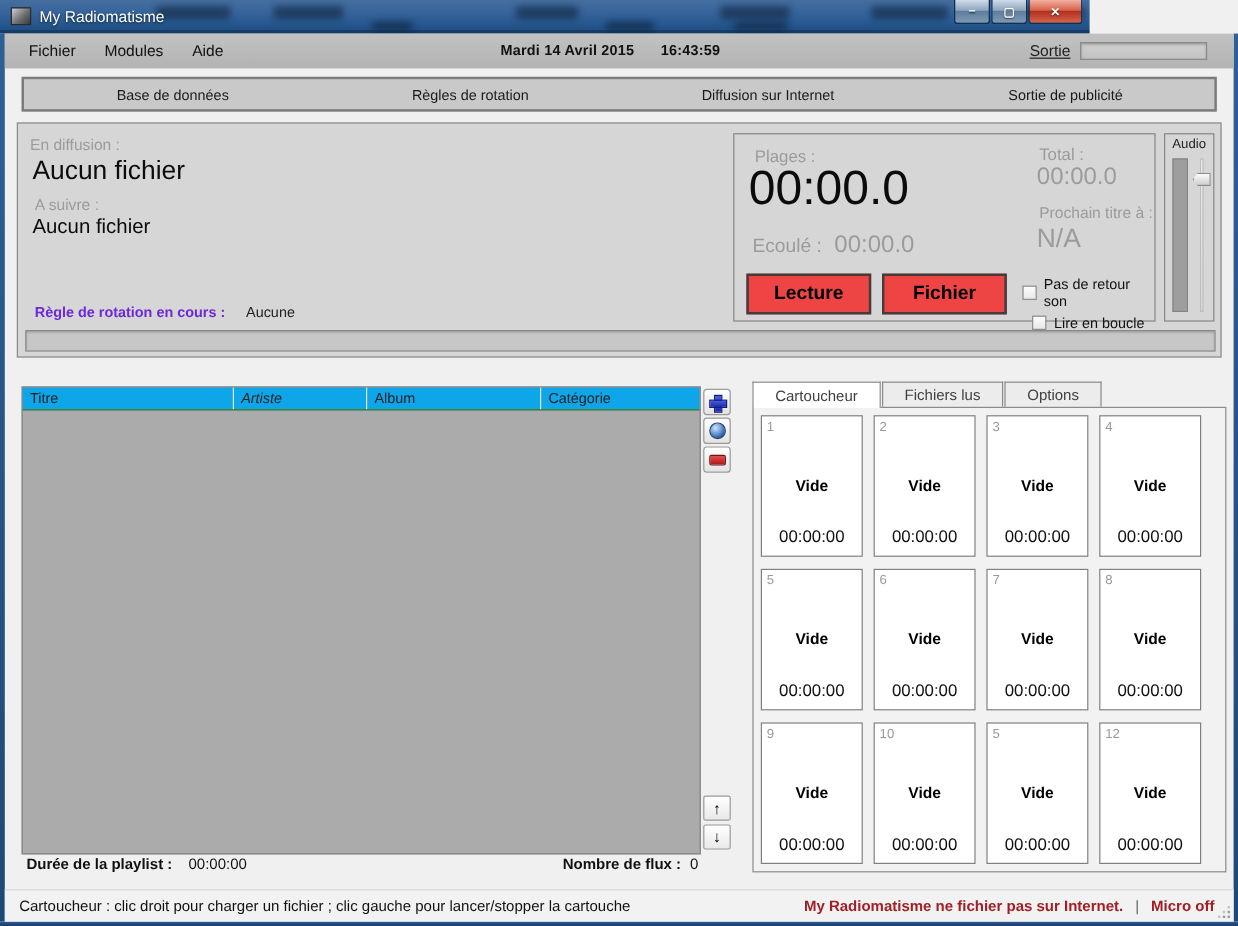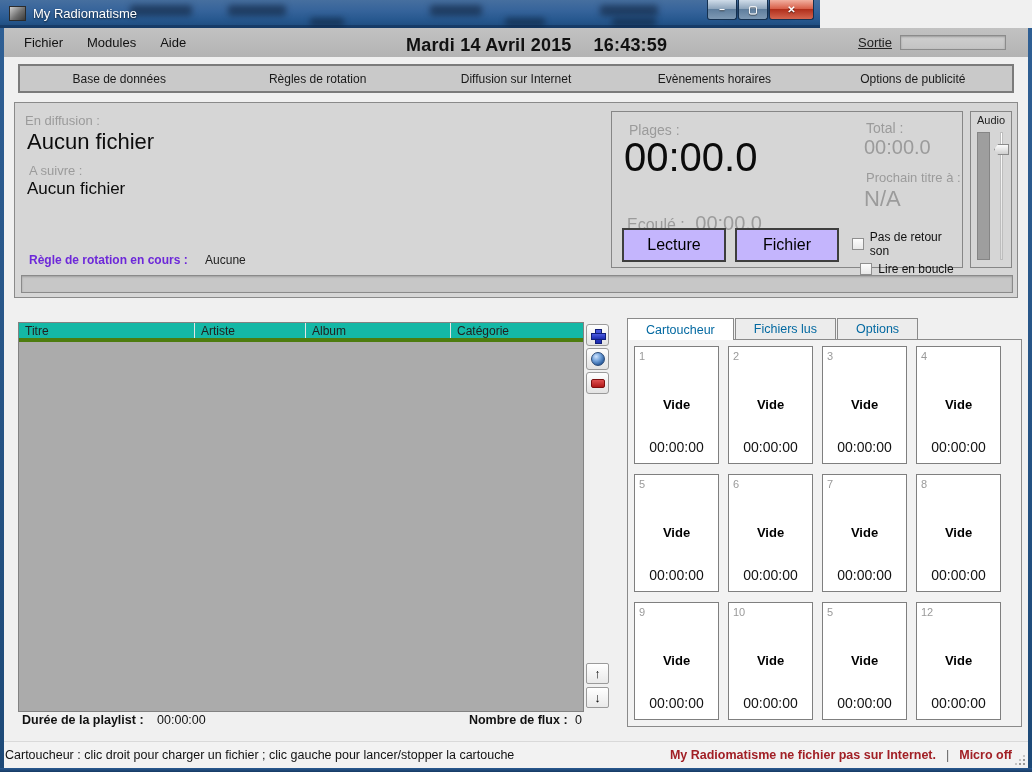--- a/index.html
+++ b/index.html
@@ -1,20 +1,20 @@
 <!DOCTYPE html>
 <html><head>
 <meta charset="utf-8">
 <style>
   * { margin:0; padding:0; box-sizing:border-box; }
   html,body { width:1032px; height:772px; font-family:"Liberation Sans", sans-serif; }
   .window { position:relative; width:1032px; height:772px; background:#f0f0f0; overflow:hidden; }
 
   
-  .titlebar { position:absolute; left:0; top:0; width:820px; height:28px;
+  .titlebar { position:absolute; left:0; top:0; width:908px; height:28px;
     background:linear-gradient(#466f9f 0%, #35639a 40%, #27588f 70%, #1c4a7c 100%); overflow:hidden; }
   .titlebar::after { content:""; position:absolute; left:0; bottom:0; width:100%; height:3px; background:rgba(10,30,60,.35); }
   .frame-left, .frame-right { position:absolute; top:28px; width:4px; height:740px;
     background:linear-gradient(#2f5f94, #1d4977); }
   .frame-left { left:0; } .frame-right { right:0; }
   .frame-bottom { position:absolute; left:0; bottom:0; width:1032px; height:4px; background:linear-gradient(#2a5a91,#163a63); }
   .blob { position:absolute; background:rgba(8,22,42,.5); filter:blur(3px); border-radius:3px; }
 
   .app-icon { position:absolute; left:9px; top:6px; width:17px; height:15px;
     background:linear-gradient(135deg,#cfcfcf,#6f6f6f 55%,#3a3a3a); border:1px solid #2b2b2b; }
@@ -25,21 +25,21 @@
   .cap-btn { border:1px solid #14304f; border-top:none; display:flex; align-items:center; justify-content:center;
     color:#fff; font-size:10px; font-weight:bold; text-shadow:0 1px 1px rgba(0,0,0,.6); }
   .btn-min, .btn-max { width:30px; background:linear-gradient(#cfdce9 0%, #8fa6bd 45%, #5f7e9d 50%, #7e99b4 100%); border-radius:0 0 3px 3px; margin-right:1px; }
   .btn-close { width:45px; background:linear-gradient(#f2b0a0 0%, #d8604a 45%, #b1301c 50%, #d4654f 100%); border-radius:0 0 3px 3px; }
 
   
   .menubar { position:absolute; left:4px; top:28px; width:1024px; height:29px; background:linear-gradient(#c2c2c2,#b3b3b3);
     display:flex; align-items:center; font-size:13px; color:#111; }
   .menu-item { padding:4px 12px; }
   .menu-item:first-child { margin-left:8px; }
-  .menu-datetime { position:absolute; left:402px; top:7px; font-weight:bold; font-size:18px; letter-spacing:.2px; }
+  .menu-datetime { position:absolute; left:413px; top:7px; font-weight:bold; font-size:12px; letter-spacing:.2px; }
   .menu-time { margin-left:22px; }
   .sortie-wrap { position:absolute; right:22px; top:7px; display:flex; align-items:center; }
   .sortie-label { font-size:13px; color:#222; margin-right:8px;text-decoration:underline; }
   .sortie-meter { width:106px; height:15px; border:1px solid #8b8b8b; background:linear-gradient(#cfcfcf,#c3c3c3); box-shadow:inset 0 1px 2px rgba(0,0,0,.25); }
 
   
   .module-bar { position:absolute; left:18px; top:64px; width:996px; height:29px; background:#c9c9c9;
     border:2px solid #7b7b7b; display:flex; }
   .module-tab { flex:1; display:flex; align-items:center; justify-content:center; font-size:12px; color:#1a1a1a; }
 
@@ -50,49 +50,49 @@
   .now-value { position:absolute; left:12px; top:26px; font-size:22px; color:#0c0c0c; }
   .next-label { position:absolute; left:14px; top:60px; font-size:13px; }
   .next-value { position:absolute; left:12px; top:76px; font-size:17px; color:#0c0c0c; }
   .rotation-line { position:absolute; left:14px; top:150px; font-size:12px; }
   .rotation-label { font-weight:bold; color:#6d28d9; }
   .rotation-value { margin-left:14px; color:#222; }
 
   .timer-box { position:absolute; left:596px; top:8px; width:352px; height:157px; border:1px solid #868686; }
   .remaining-label { position:absolute; left:17px; top:10px; font-size:14px; }
   .remaining-value { position:absolute; left:12px; top:23px; font-size:40px; color:#0b0b0b; }
-  .elapsed-line { position:absolute; left:15px; top:100px; font-size:16px; }
+  .elapsed-line { position:absolute; left:15px; top:81px; font-size:16px; }
   .elapsed-value { font-size:20px; margin-left:6px; }
   .total-label { position:absolute; left:254px; top:8px; font-size:14px; }
   .total-value { position:absolute; left:252px; top:24px; font-size:20px; }
   .nexttitle-label { position:absolute; left:254px; top:58px; font-size:13px; }
   .nexttitle-value { position:absolute; left:252px; top:74px; font-size:22px; }
   .transport { position:absolute; left:10px; top:116px; display:flex; gap:9px; }
-  .transport button { width:104px; height:34px; background:#c4b5fd; border:2px solid #3e3e3e; color:#000;
-    font-family:"Liberation Sans", sans-serif; font-size:16px; font-weight:normal; }
+  .transport button { width:104px; height:34px; background:#ef4444; border:2px solid #3e3e3e; color:#000;
+    font-family:"Liberation Sans", sans-serif; font-size:16px; font-weight:bold; }
   .checkbox-col { position:absolute; left:240px; top:118px; font-size:12px; color:#111; }
   .check-row { display:flex; align-items:center; margin-bottom:4px;justify-content:center; }
   .checkbox { width:12px; height:12px; border:1px solid #8f8f8f; background:linear-gradient(#fdfdfd,#e8e8e8); margin-right:6px; }
 
   .audio-box { position:absolute; left:955px; top:8px; width:42px; height:157px; border:1px solid #868686; }
   .audio-label { text-align:center; font-size:11px; color:#222; margin-top:2px; }
   .vu-meter { position:absolute; left:6px; top:20px; width:13px; height:128px; background:#9e9e9e; border:1px solid #858585; }
   .slider-track { position:absolute; left:29px; top:20px; width:3px; height:128px; background:linear-gradient(#fff,#dcdcdc); border:1px solid #bdbdbd; }
   .slider-thumb { position:absolute; left:23px; top:32px; width:15px; height:11px;
     background:linear-gradient(#fbfbfb,#cfcfcf); border:1px solid #8a8a8a;
     clip-path:polygon(28% 0, 100% 0, 100% 100%, 28% 100%, 0 50%); }
 
   .player-progress { position:absolute; left:6px; top:172px; width:992px; height:18px; border:1px solid #8a8a8a;
     background:#c7c7c7; box-shadow:inset 0 1px 2px rgba(0,0,0,.2); }
 
   
   .playlist-table { position:absolute; left:18px; top:322px; width:566px; height:390px; border:1px solid #828282; background:#ababab; }
-  .playlist-header { display:flex; height:19px; background:#14b8a6; border-bottom:4px solid #4d7c0f; font-size:12px; color:#222;text-align:right; }
+  .playlist-header { display:flex; height:19px; background:#0ea5e9; border-bottom:1px solid #4d7c0f; font-size:12px; color:#222;text-align:right; }
   .pl-col { display:flex; align-items:center; padding-left:6px; border-right:1px solid #e4e4e4; }
-  .col-titre { width:176px; } .col-artiste { width:111px; } .col-album { width:145px; } .col-categorie { flex:1; border-right:none; }
+  .col-titre { width:176px; } .col-artiste { width:111px;font-style:italic; } .col-album { width:145px; } .col-categorie { flex:1; border-right:none; }
 
   .pl-sidebtns { position:absolute; left:586px; top:324px; display:flex; flex-direction:column; gap:1px; }
   .side-btn { width:23px; height:22px; background:linear-gradient(#fefefe,#e3e3e3); border:1px solid #9a9a9a; border-radius:3px;
     display:flex; align-items:center; justify-content:center; margin-bottom:1px; }
   .icon-plus { position:relative; width:13px; height:13px; }
   .icon-plus::before, .icon-plus::after { content:""; position:absolute; background:linear-gradient(#4a5ae0,#1b2bb0); border:1px solid #101e7a; }
   .icon-plus::before { left:4px; top:0; width:5px; height:13px; }
   .icon-plus::after { left:0; top:4px; width:13px; height:5px; }
   .icon-globe { width:14px; height:14px; border-radius:50%;
     background:radial-gradient(circle at 35% 30%, #cfe4ff 0%, #6f9fd8 40%, #2b5d9e 75%, #1b3c6b 100%); border:1px solid #2a4a77; }
@@ -104,35 +104,35 @@
 
   .playlist-footer { position:absolute; left:18px; top:713px; width:566px; font-size:12.5px; color:#111; }
   .pf-label { font-weight:bold; }
   .pf-duration { position:absolute; left:4px; top:0; }
   .pf-duration .pf-value { margin-left:10px; font-weight:normal; }
   .pf-flux { position:absolute; right:2px; top:0; }
   .pf-flux .pf-value { margin-left:4px; font-weight:normal; }
 
   
   .cart-tabs { position:absolute; left:627px; top:318px; display:flex; }
-  .cart-tab { height:21px; padding:10px 18px; display:flex; align-items:center; font-size:12.5px; color:#0369a1;
+  .cart-tab { height:21px; padding:10px 18px; display:flex; align-items:center; font-size:12.5px; color:#404040;
     background:#ececec; border:1px solid #8a8a8a; border-bottom:none; margin-right:1px; }
   .cart-tab.active { background:#ffffff; height:22px; position:relative; z-index:2; }
   .cart-panel { position:absolute; left:627px; top:339px; width:395px; height:388px; background:#f2f2f2; border:1px solid #8a8a8a; }
   .cart-grid { position:absolute; left:6px; top:6px; width:383px; display:grid;
     grid-template-columns:repeat(4, 85px); grid-auto-rows:118px; column-gap:9px; row-gap:10px; }
   .slot { background:#fff; border:1px solid #7f7f7f; position:relative; }
   .slot-number { position:absolute; left:4px; top:3px; font-size:11px; color:#9a9a9a; }
   .slot-label { position:absolute; left:0; top:50px; width:100%; text-align:center; font-size:13px; font-weight:bold; color:#000; }
   .slot-time { position:absolute; left:0; bottom:8px; width:100%; text-align:center; font-size:14px; color:#111; }
 
   
   .statusbar { position:absolute; left:4px; top:741px; width:1024px; height:27px; background:#f2f2f2;
     border-top:1px solid #d9d9d9; display:flex; align-items:center; font-size:12.5px; color:#111; }
-  .status-left { margin-left:1px; }
+  .status-left { margin-left:12px; }
   .status-right { position:absolute; right:16px; display:flex; align-items:center; gap:10px; }
   .status-red { color:#a11f25; font-weight:bold; }
   .status-sep { color:#666; }
   .resize-grip { position:absolute; right:3px; bottom:3px; width:10px; height:10px; }
   .resize-grip::before { content:""; position:absolute; right:0; bottom:0; width:2px; height:2px; background:#9a9a9a;
     box-shadow:-4px 0 #9a9a9a, 0 -4px #9a9a9a, -8px 0 #c4c4c4, 0 -8px #c4c4c4, -4px -4px #c4c4c4; }
 </style>
 </head>
 <body>
 
@@ -170,22 +170,21 @@
     <span class="sortie-wrap">
       <span class="sortie-label">Sortie</span>
       <span class="sortie-meter"></span>
     </span>
   </div>
 
   <div class="module-bar">
     <div class="module-tab">Base de données</div>
     <div class="module-tab">Règles de rotation</div>
     <div class="module-tab">Diffusion sur Internet</div>
-    <div class="module-tab">Evènements horaires</div>
-    <div class="module-tab">Options de publicité</div>
+    <div class="module-tab">Sortie de publicité</div>
   </div>
 
   <div class="player-group">
     <div class="now-label lbl-gray">En diffusion :</div>
     <div class="now-value">Aucun fichier</div>
     <div class="next-label lbl-gray">A suivre :</div>
     <div class="next-value">Aucun fichier</div>
     <div class="rotation-line">
       <span class="rotation-label">Règle de rotation en cours :</span>
       <span class="rotation-value">Aucune</span>

